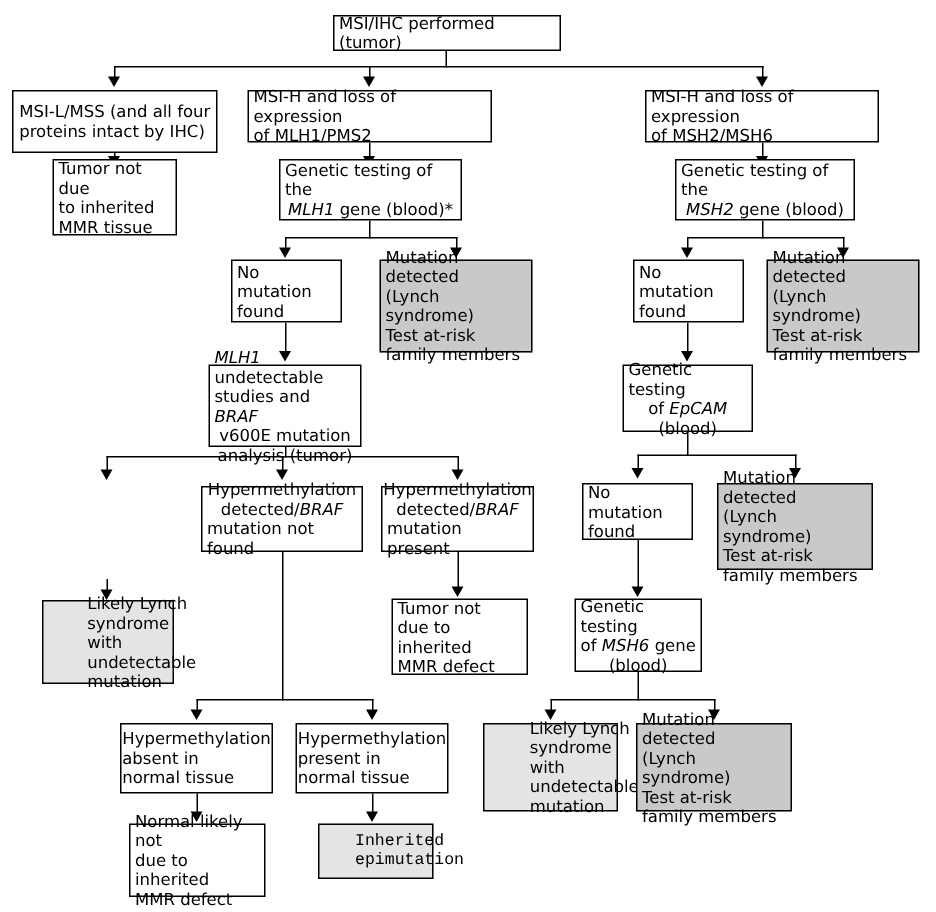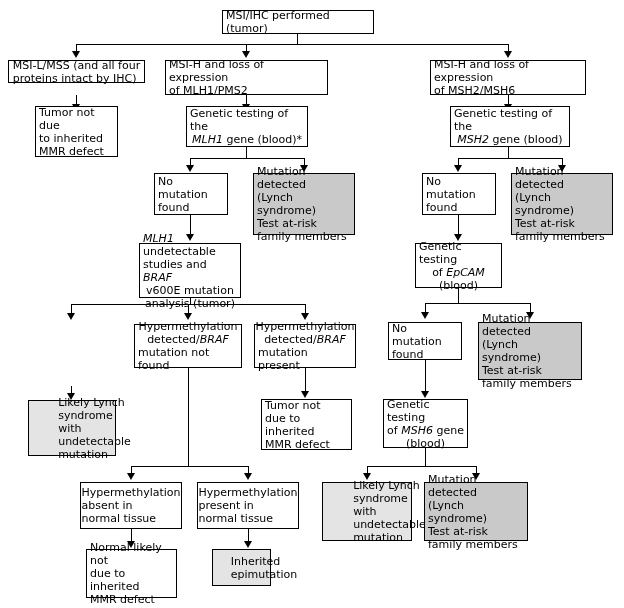--- a/index.html
+++ b/index.html
@@ -133,26 +133,26 @@
   <div class="arrow" style="left:472px; top:473px;"></div>
 
   <div class="vline" style="left:131px; top:528px; height:14px;"></div>
   <div class="arrow" style="left:127px; top:541px;"></div>
 
   <div class="vline" style="left:248px; top:528px; height:14px;"></div>
   <div class="arrow" style="left:244px; top:541px;"></div>
 
   <div class="node" style="left:222px; top:10px; width:152px; height:24px;">MSI/IHC performed (tumor)</div>
 
-  <div class="node" style="left:8px; top:60px; width:137px; height:23px;">MSI-L/MSS (and all four
+  <div class="node" style="left:8px; top:60px; width:137px; height:42px;">MSI-L/MSS (and all four
 proteins intact by IHC)</div>
 
   <div class="node" style="left:35px; top:106px; width:83px; height:51px;">Tumor not due
 to inherited
-MMR defect</div>
+MMR tissue</div>
 
   <div class="node" style="left:165px; top:60px; width:163px; height:35px;">MSI-H and loss of expression
 of MLH1/PMS2</div>
 
   <div class="node" style="left:186px; top:106px; width:122px; height:41px; flex-direction:column;">
     <span>Genetic testing of the</span>
     <span><i class="it">MLH1</i><span> gene (blood)*</span></span>
   </div>
 
   <div class="node" style="left:154px; top:173px; width:74px; height:42px;">No mutation
@@ -197,21 +197,21 @@
 normal tissue</div>
 
   <div class="node" style="left:197px; top:482px; width:102px; height:47px;">Hypermethylation
 present in
 normal tissue</div>
 
   <div class="node" style="left:86px; top:549px; width:91px; height:49px;">Normal likely not
 due to inherited
 MMR defect</div>
 
-  <div class="node fill-light" style="left:212px; top:549px; width:59px; height:37px;">Inherited
+  <div class="node fill-light" style="left:212px; top:549px; width:77px; height:37px;font-family:Liberation Mono, monospace;">Inherited
 epimutation</div>
 
   <div class="node" style="left:430px; top:60px; width:156px; height:35px;">MSI-H and loss of expression
 of MSH2/MSH6</div>
 
   <div class="node" style="left:450px; top:106px; width:120px; height:41px; flex-direction:column;">
     <span>Genetic testing of the</span>
     <span><i class="it">MSH2</i><span> gene (blood)</span></span>
   </div>
 

